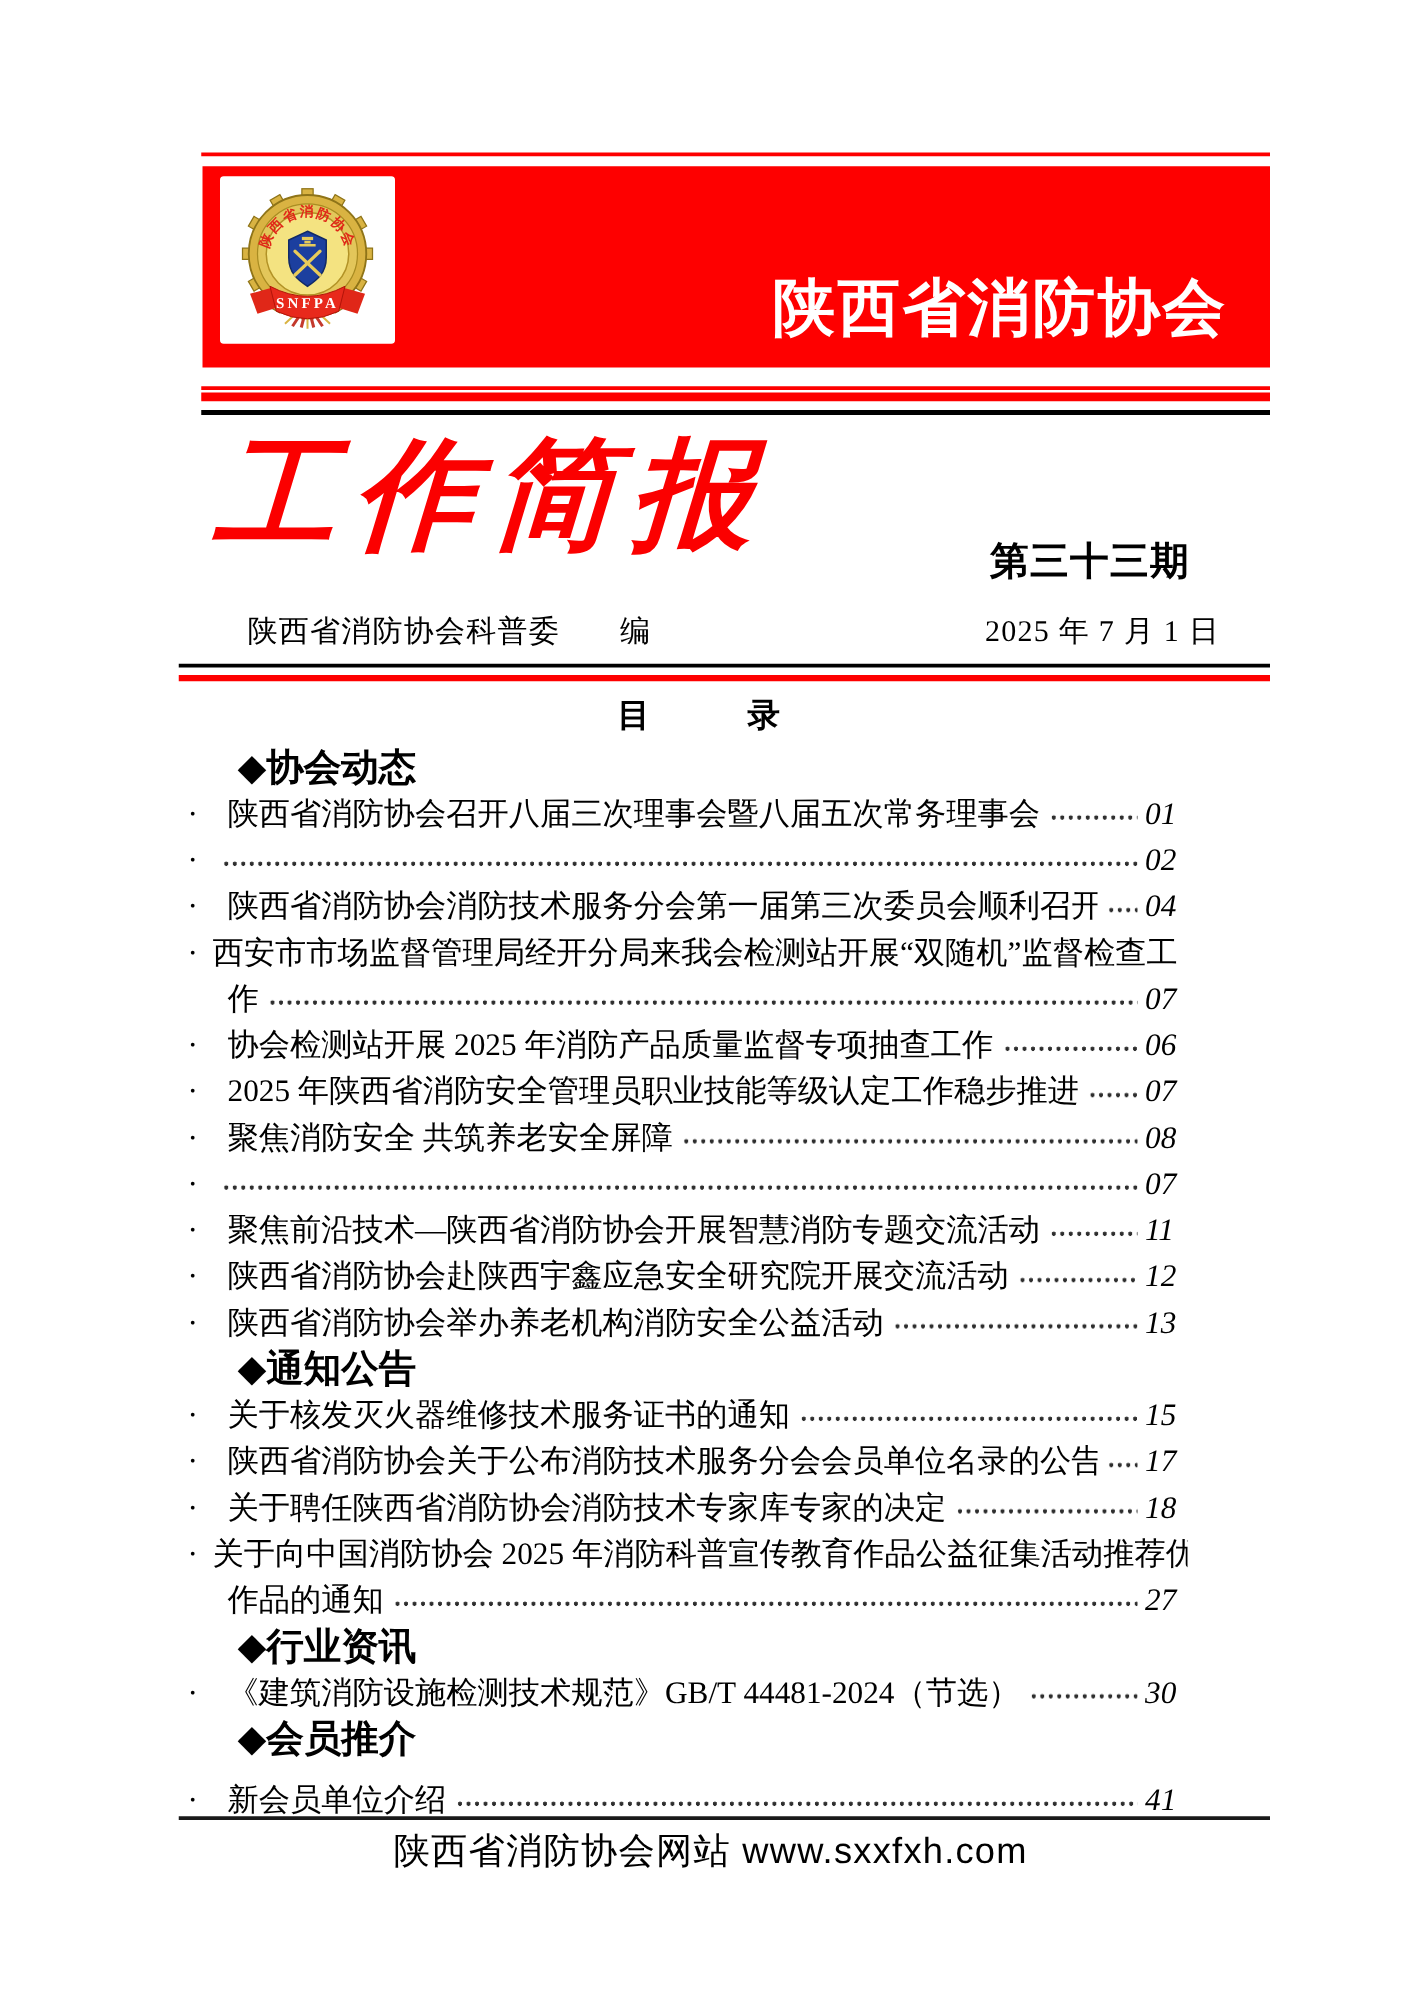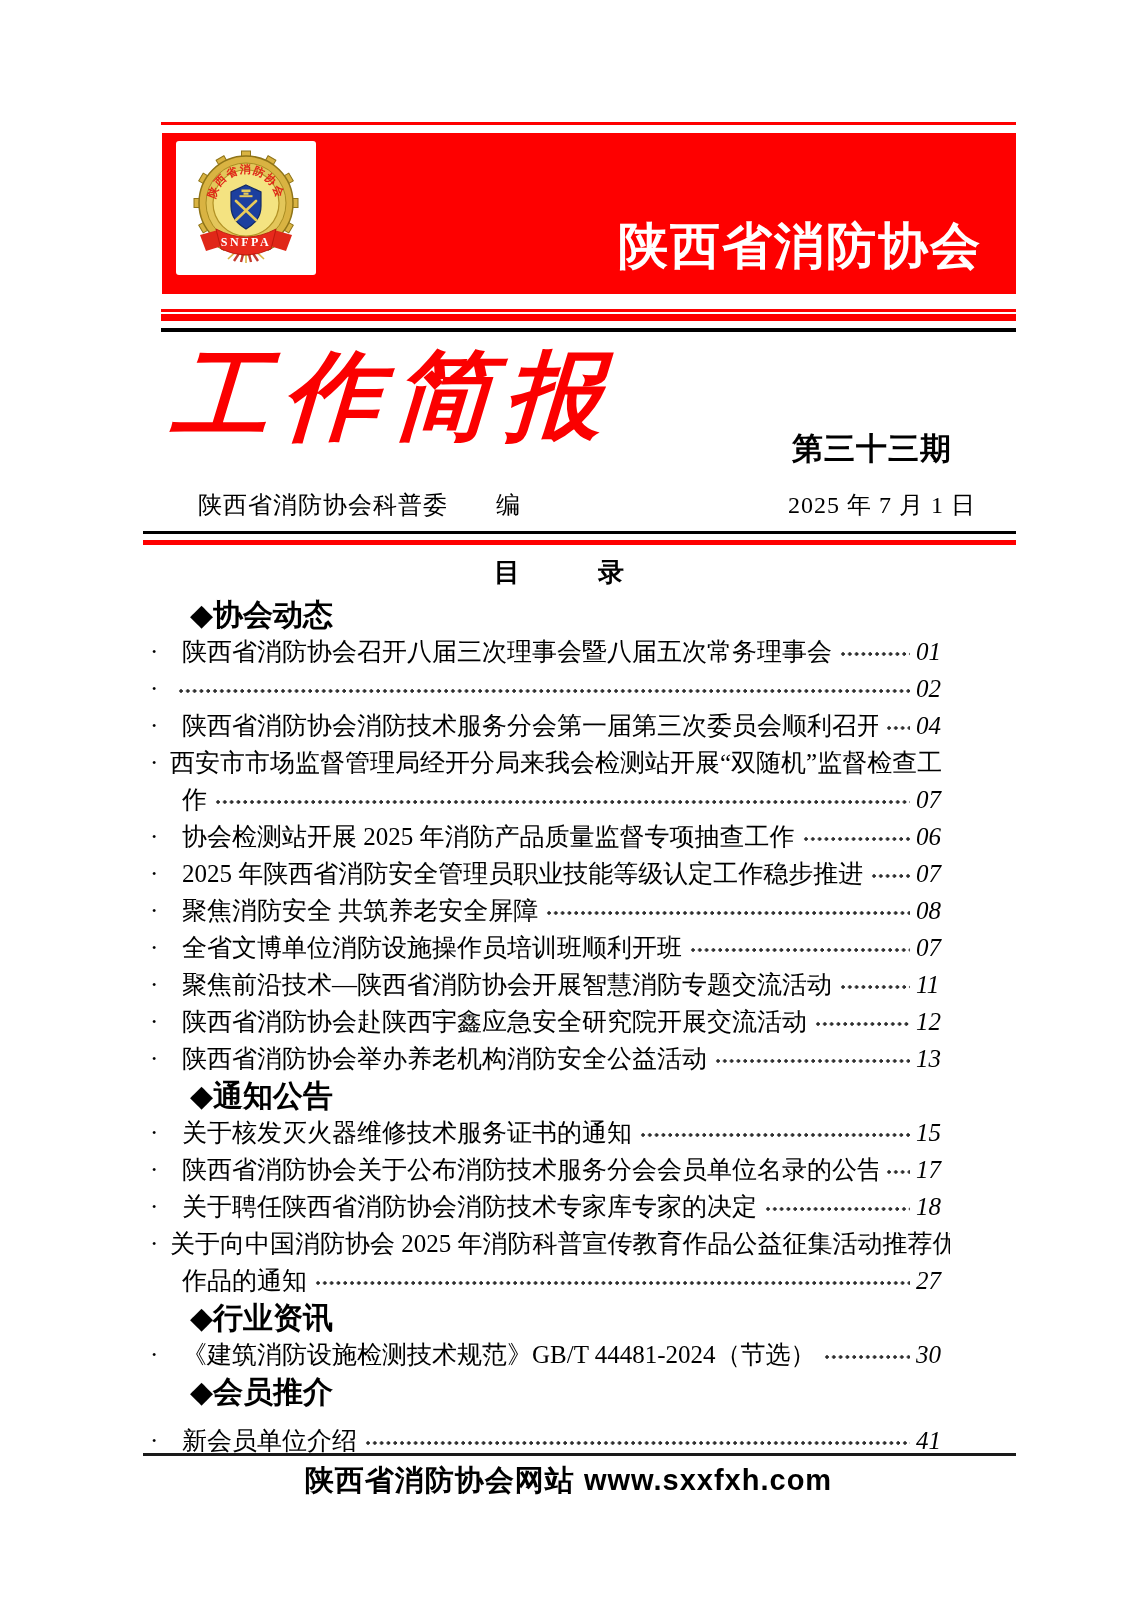--- a/index.html
+++ b/index.html
@@ -49,21 +49,21 @@
   .t{flex:0 1 auto;overflow:hidden;margin-left:12px;}
   .t-full{flex:1 1 auto;overflow:hidden;}
   .leader{flex:1 1 24px;min-width:24px;height:37px;margin:0 6px 0 8px;align-self:center;
           background-image:radial-gradient(circle at 3px 21px,#2e2e2e 1.5px,rgba(0,0,0,0) 1.9px);
           background-size:6.8px 37px;background-repeat:repeat-x;}
   .pageno{flex:0 0 auto;min-width:34px;text-align:left;font-style:italic;}
 
   
   .footer-rule{position:absolute;left:143px;top:1453px;width:873px;height:3px;background:#1a1a1a;}
   .footer-text{position:absolute;left:0;top:1461px;width:1137px;text-align:center;
-               font-family:"Liberation Sans","DejaVu Sans",sans-serif;font-weight:bold;
+               font-family:"Liberation Sans","DejaVu Sans",sans-serif;font-weight:normal;
                font-size:29px;letter-spacing:1px;}
 </style>
 </head>
 <body>
 
 <div class="page">
 
   <div class="top-rule"></div>
 
   <div class="banner">
@@ -204,21 +204,20 @@
 
   <div class="toc-item">
     <span class="bullet">·</span>
     <span class="t">聚焦消防安全 共筑养老安全屏障</span>
     <span class="leader"></span>
     <span class="pageno">08</span>
   </div>
 
   <div class="toc-item">
     <span class="bullet">·</span>
-    <span class="t">全省文博单位消防设施操作员培训班顺利开班</span>
     <span class="leader"></span>
     <span class="pageno">07</span>
   </div>
 
   <div class="toc-item">
     <span class="bullet">·</span>
     <span class="t">聚焦前沿技术—陕西省消防协会开展智慧消防专题交流活动</span>
     <span class="leader"></span>
     <span class="pageno">11</span>
   </div>

